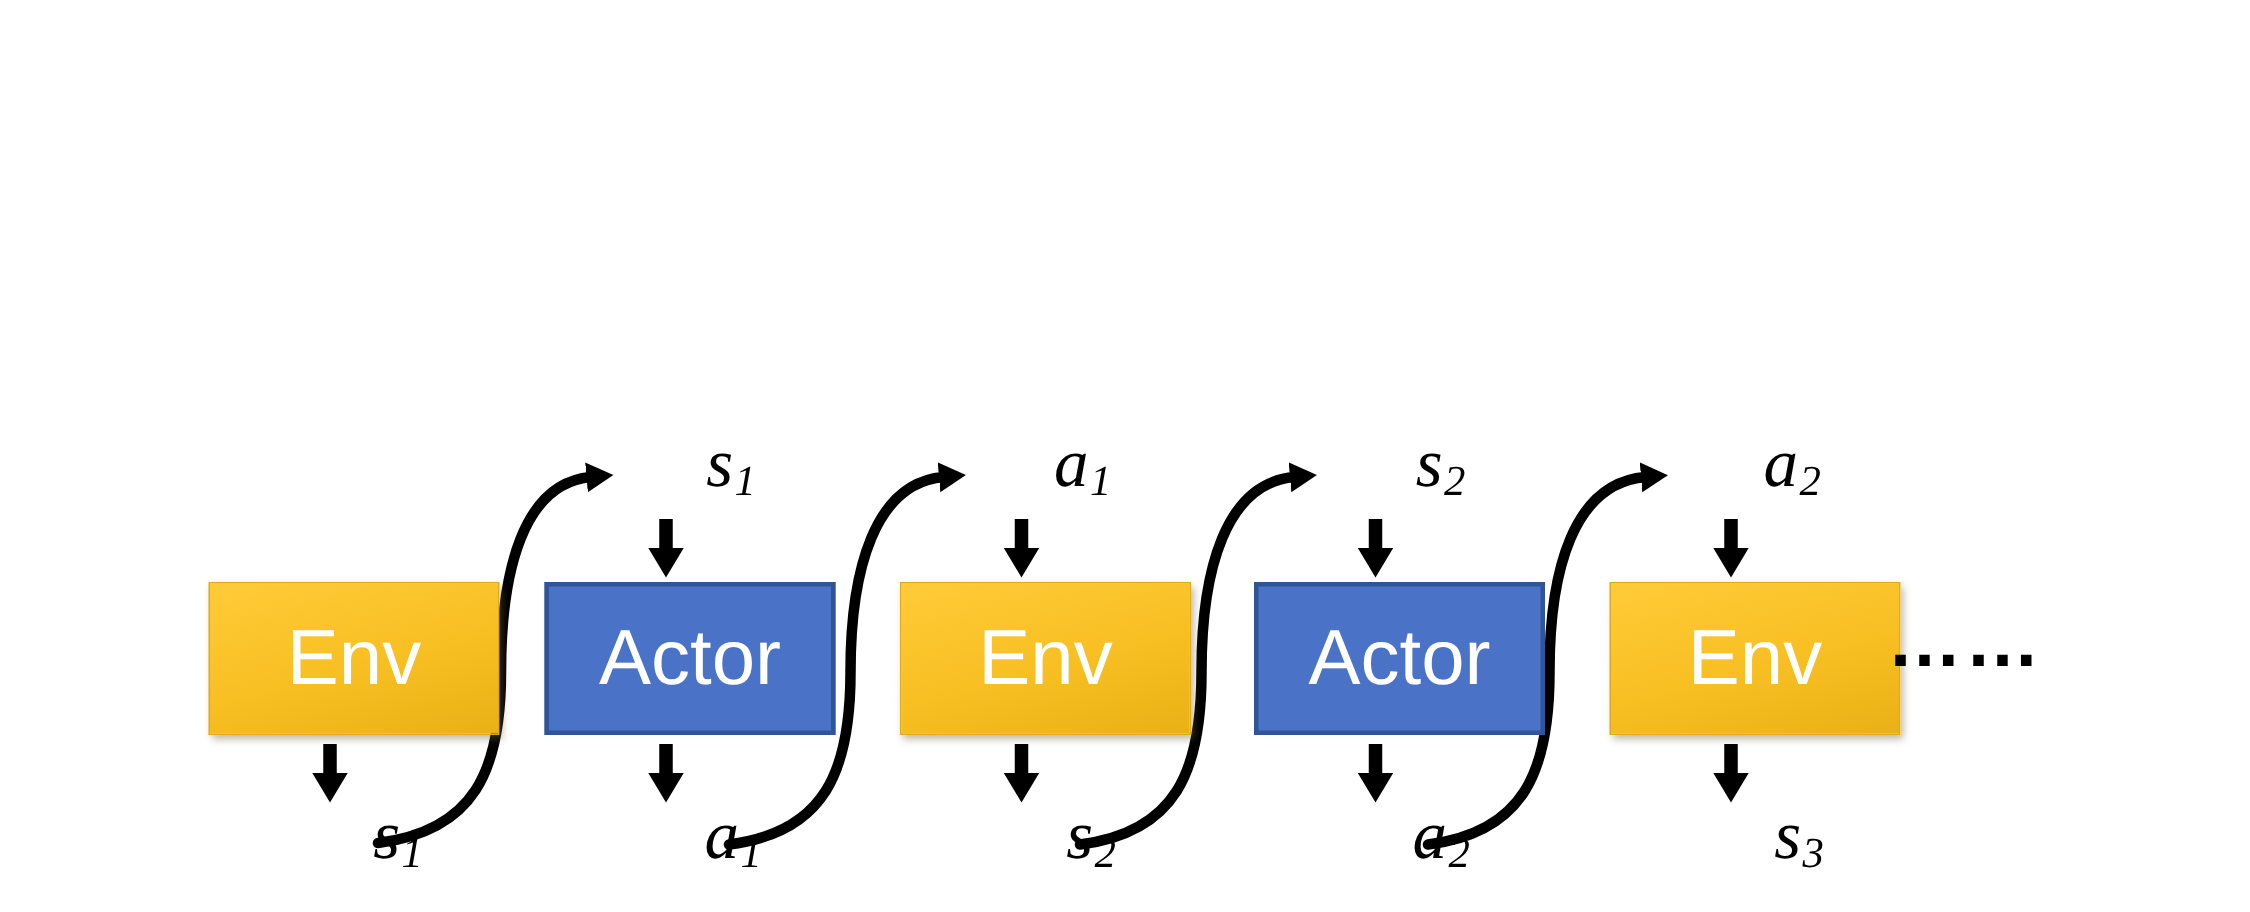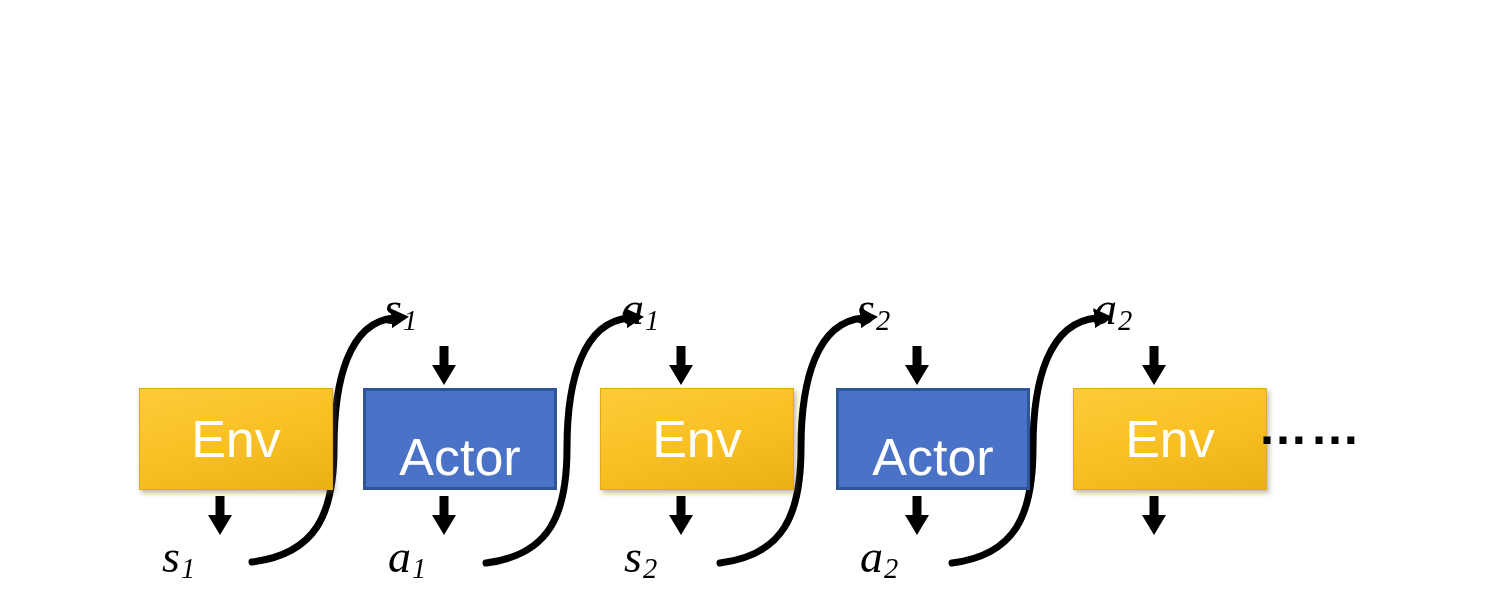--- a/index.html
+++ b/index.html
@@ -31,27 +31,26 @@
     z-index:2;
   }
   .box.env{
     background:linear-gradient(165deg,#ffcb38 0%,#f7bf22 55%,#eab116 100%);
     border:1px solid #dfa91c;
     box-shadow:2px 3px 5px rgba(110,100,70,0.45);
   }
   .box.actor{
     background:#4a73c7;
     border:3px solid #2f5596;
-    align-items:flex-end;
   }
   .b1{left:139px;} .b2{left:363px;} .b3{left:600px;} .b4{left:836px;} .b5{left:1073px;}
   .mlabel{
     position:absolute;
     width:120px;
-    text-align:left;
+    text-align:right;
     font-family:"Liberation Serif","DejaVu Serif",serif;
     font-style:italic;
     font-size:46px;
     color:#000000;
     line-height:1.1;
     z-index:3;
     white-space:nowrap;
   }
   .mlabel sub{
     font-size:0.62em;
@@ -135,16 +134,17 @@
 
   <div class="mlabel toplab tl1"><span>s</span><sub>1</sub></div>
   <div class="mlabel toplab tl2"><span>a</span><sub>1</sub></div>
   <div class="mlabel toplab tl3"><span>s</span><sub>2</sub></div>
   <div class="mlabel toplab tl4"><span>a</span><sub>2</sub></div>
 
   <div class="mlabel botlab bl1"><span>s</span><sub>1</sub></div>
   <div class="mlabel botlab bl2"><span>a</span><sub>1</sub></div>
   <div class="mlabel botlab bl3"><span>s</span><sub>2</sub></div>
   <div class="mlabel botlab bl4"><span>a</span><sub>2</sub></div>
+  <div class="mlabel botlab bl5"><span>s</span><sub>3</sub></div>
 
   <div class="ellipsis">……</div>
 
 </div>
 
 </body></html>

